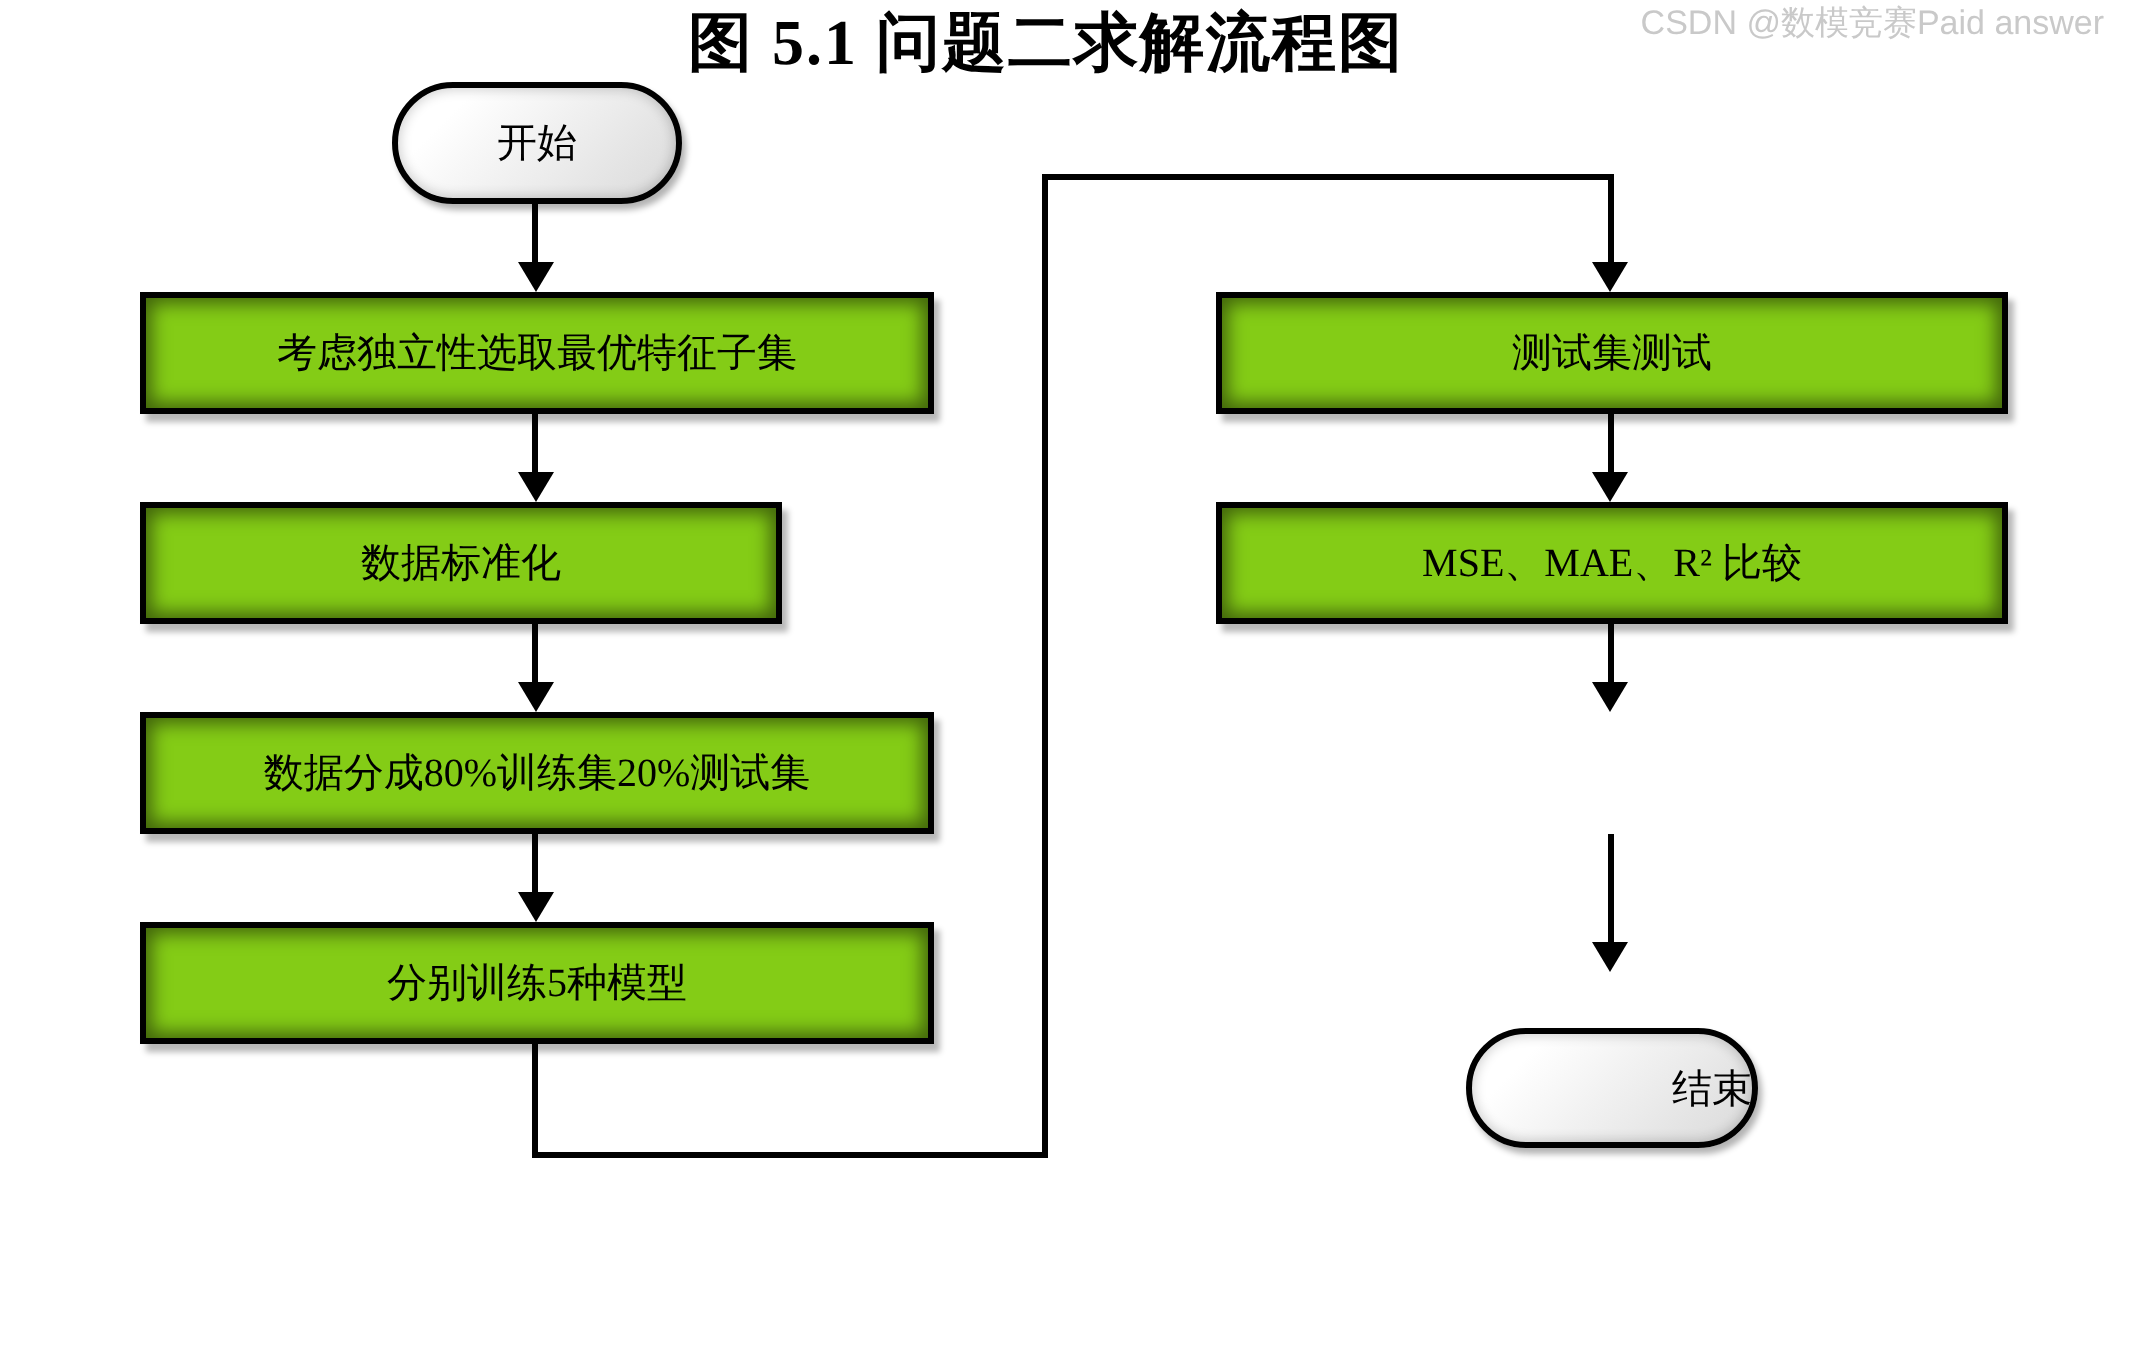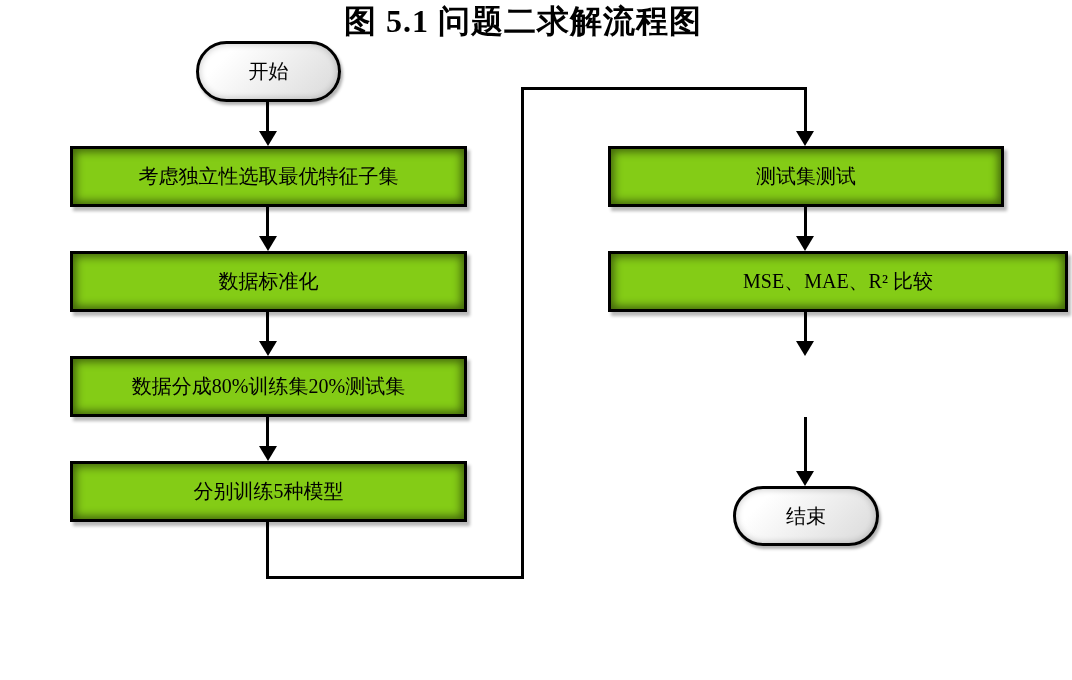--- a/index.html
+++ b/index.html
@@ -49,38 +49,38 @@
 
 <div class="stage">
 
   <div class="node stadium" style="left:196px; top:41px; width:145px; height:61px;">
     <span>开始</span>
   </div>
 
   <div class="node box" style="left:70px; top:146px; width:397px; height:61px;">
     <span>考虑独立性选取最优特征子集</span>
   </div>
-  <div class="node box" style="left:70px; top:251px; width:397px; height:61px;">
+  <div class="node box" style="left:70px; top:251px; width:321px; height:61px;">
     <span>数据标准化</span>
   </div>
   <div class="node box" style="left:70px; top:356px; width:397px; height:61px;">
     <span>数据分成80%训练集20%测试集</span>
   </div>
   <div class="node box" style="left:70px; top:461px; width:397px; height:61px;">
     <span>分别训练5种模型</span>
   </div>
 
   <div class="node box" style="left:608px; top:146px; width:396px; height:61px;">
     <span>测试集测试</span>
   </div>
-  <div class="node box" style="left:608px; top:251px; width:460px; height:61px;">
+  <div class="node box" style="left:608px; top:251px; width:396px; height:61px;">
     <span>MSE、MAE、R² 比较</span>
   </div>
 
-  <div class="node stadium" style="left:733px; top:486px; width:146px; height:60px;">
+  <div class="node stadium" style="left:733px; top:514px; width:146px; height:60px;justify-content:flex-end;">
     <span>结束</span>
   </div>
 
   <div class="vline" style="left:266px; top:102px; height:31px;"></div>
   <div class="arrowhead" style="left:259px; top:131px;"></div>
 
   <div class="vline" style="left:266px; top:207px; height:31px;"></div>
   <div class="arrowhead" style="left:259px; top:236px;"></div>
 
   <div class="vline" style="left:266px; top:312px; height:31px;"></div>
@@ -100,14 +100,15 @@
 
   <div class="vline" style="left:266px; top:522px; height:57px;"></div>
   <div class="hline" style="left:266px; top:576px; width:258px;"></div>
   <div class="vline" style="left:521px; top:87px; height:492px;"></div>
   <div class="hline" style="left:521px; top:87px; width:286px;"></div>
   <div class="vline" style="left:804px; top:87px; height:45px;"></div>
   <div class="arrowhead" style="left:796px; top:131px;"></div>
 
   <div class="caption">图 5.1 问题二求解流程图</div>
 
+  <div class="watermark">CSDN @数模竞赛Paid answer</div>
 
 </div>
 
 </body></html>

